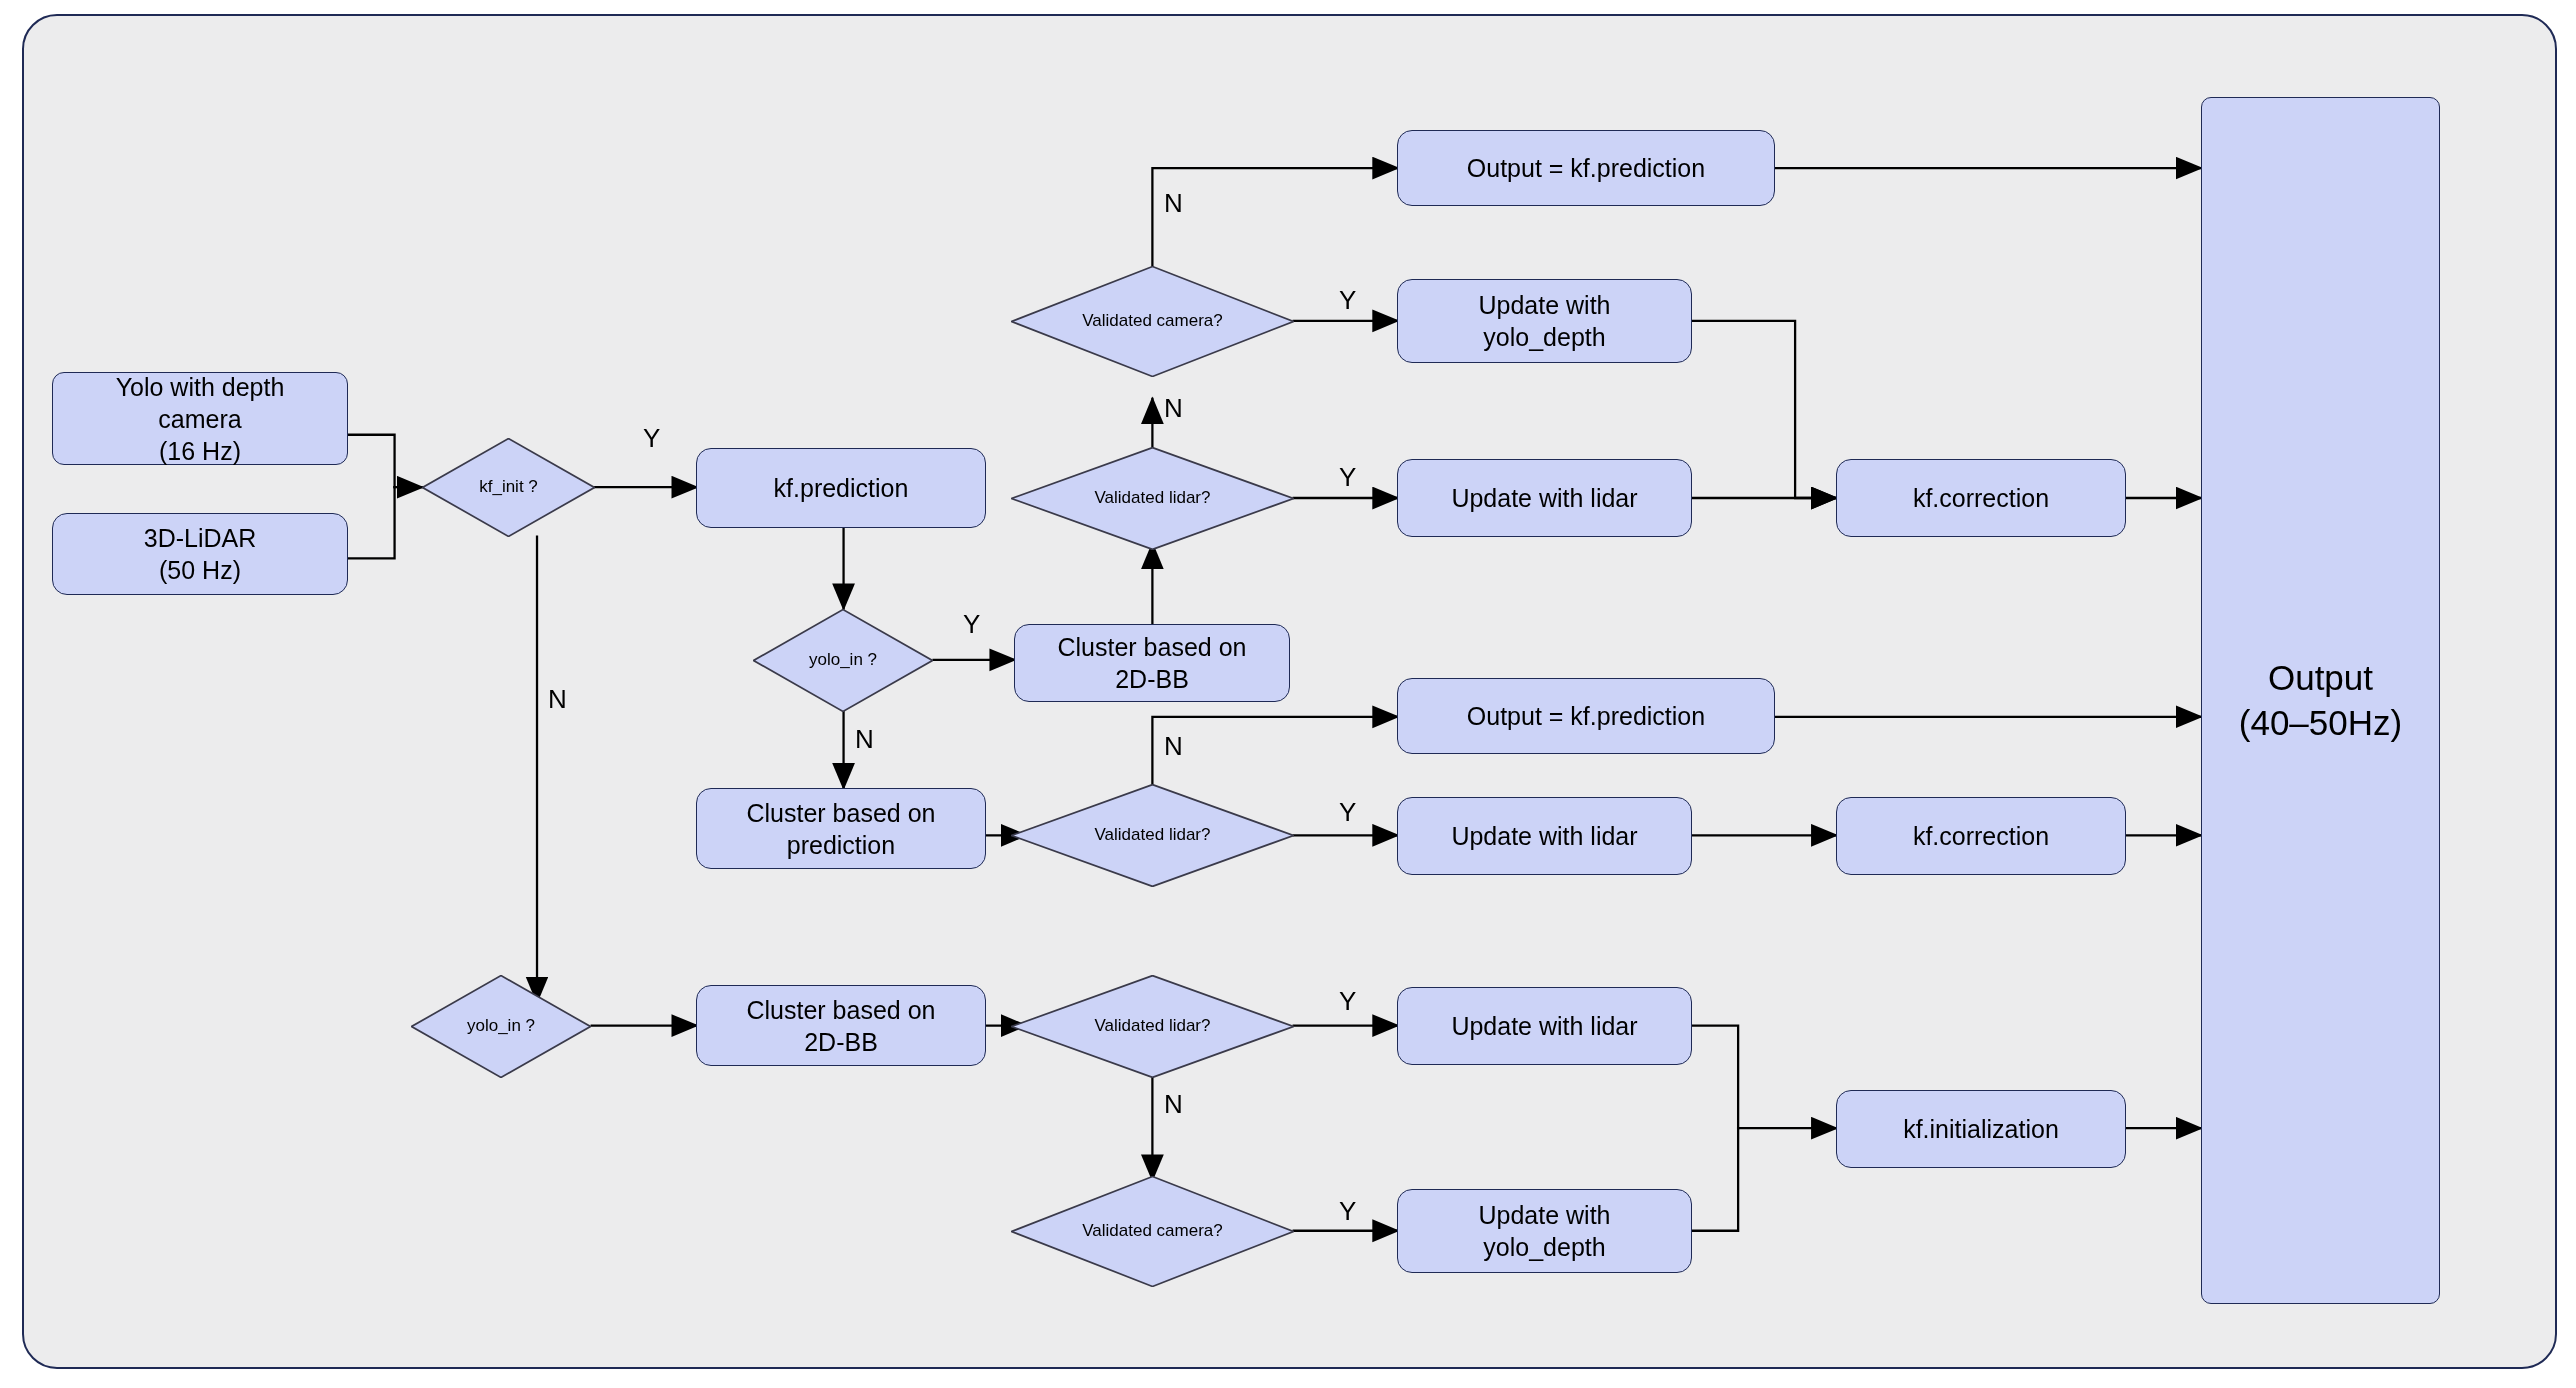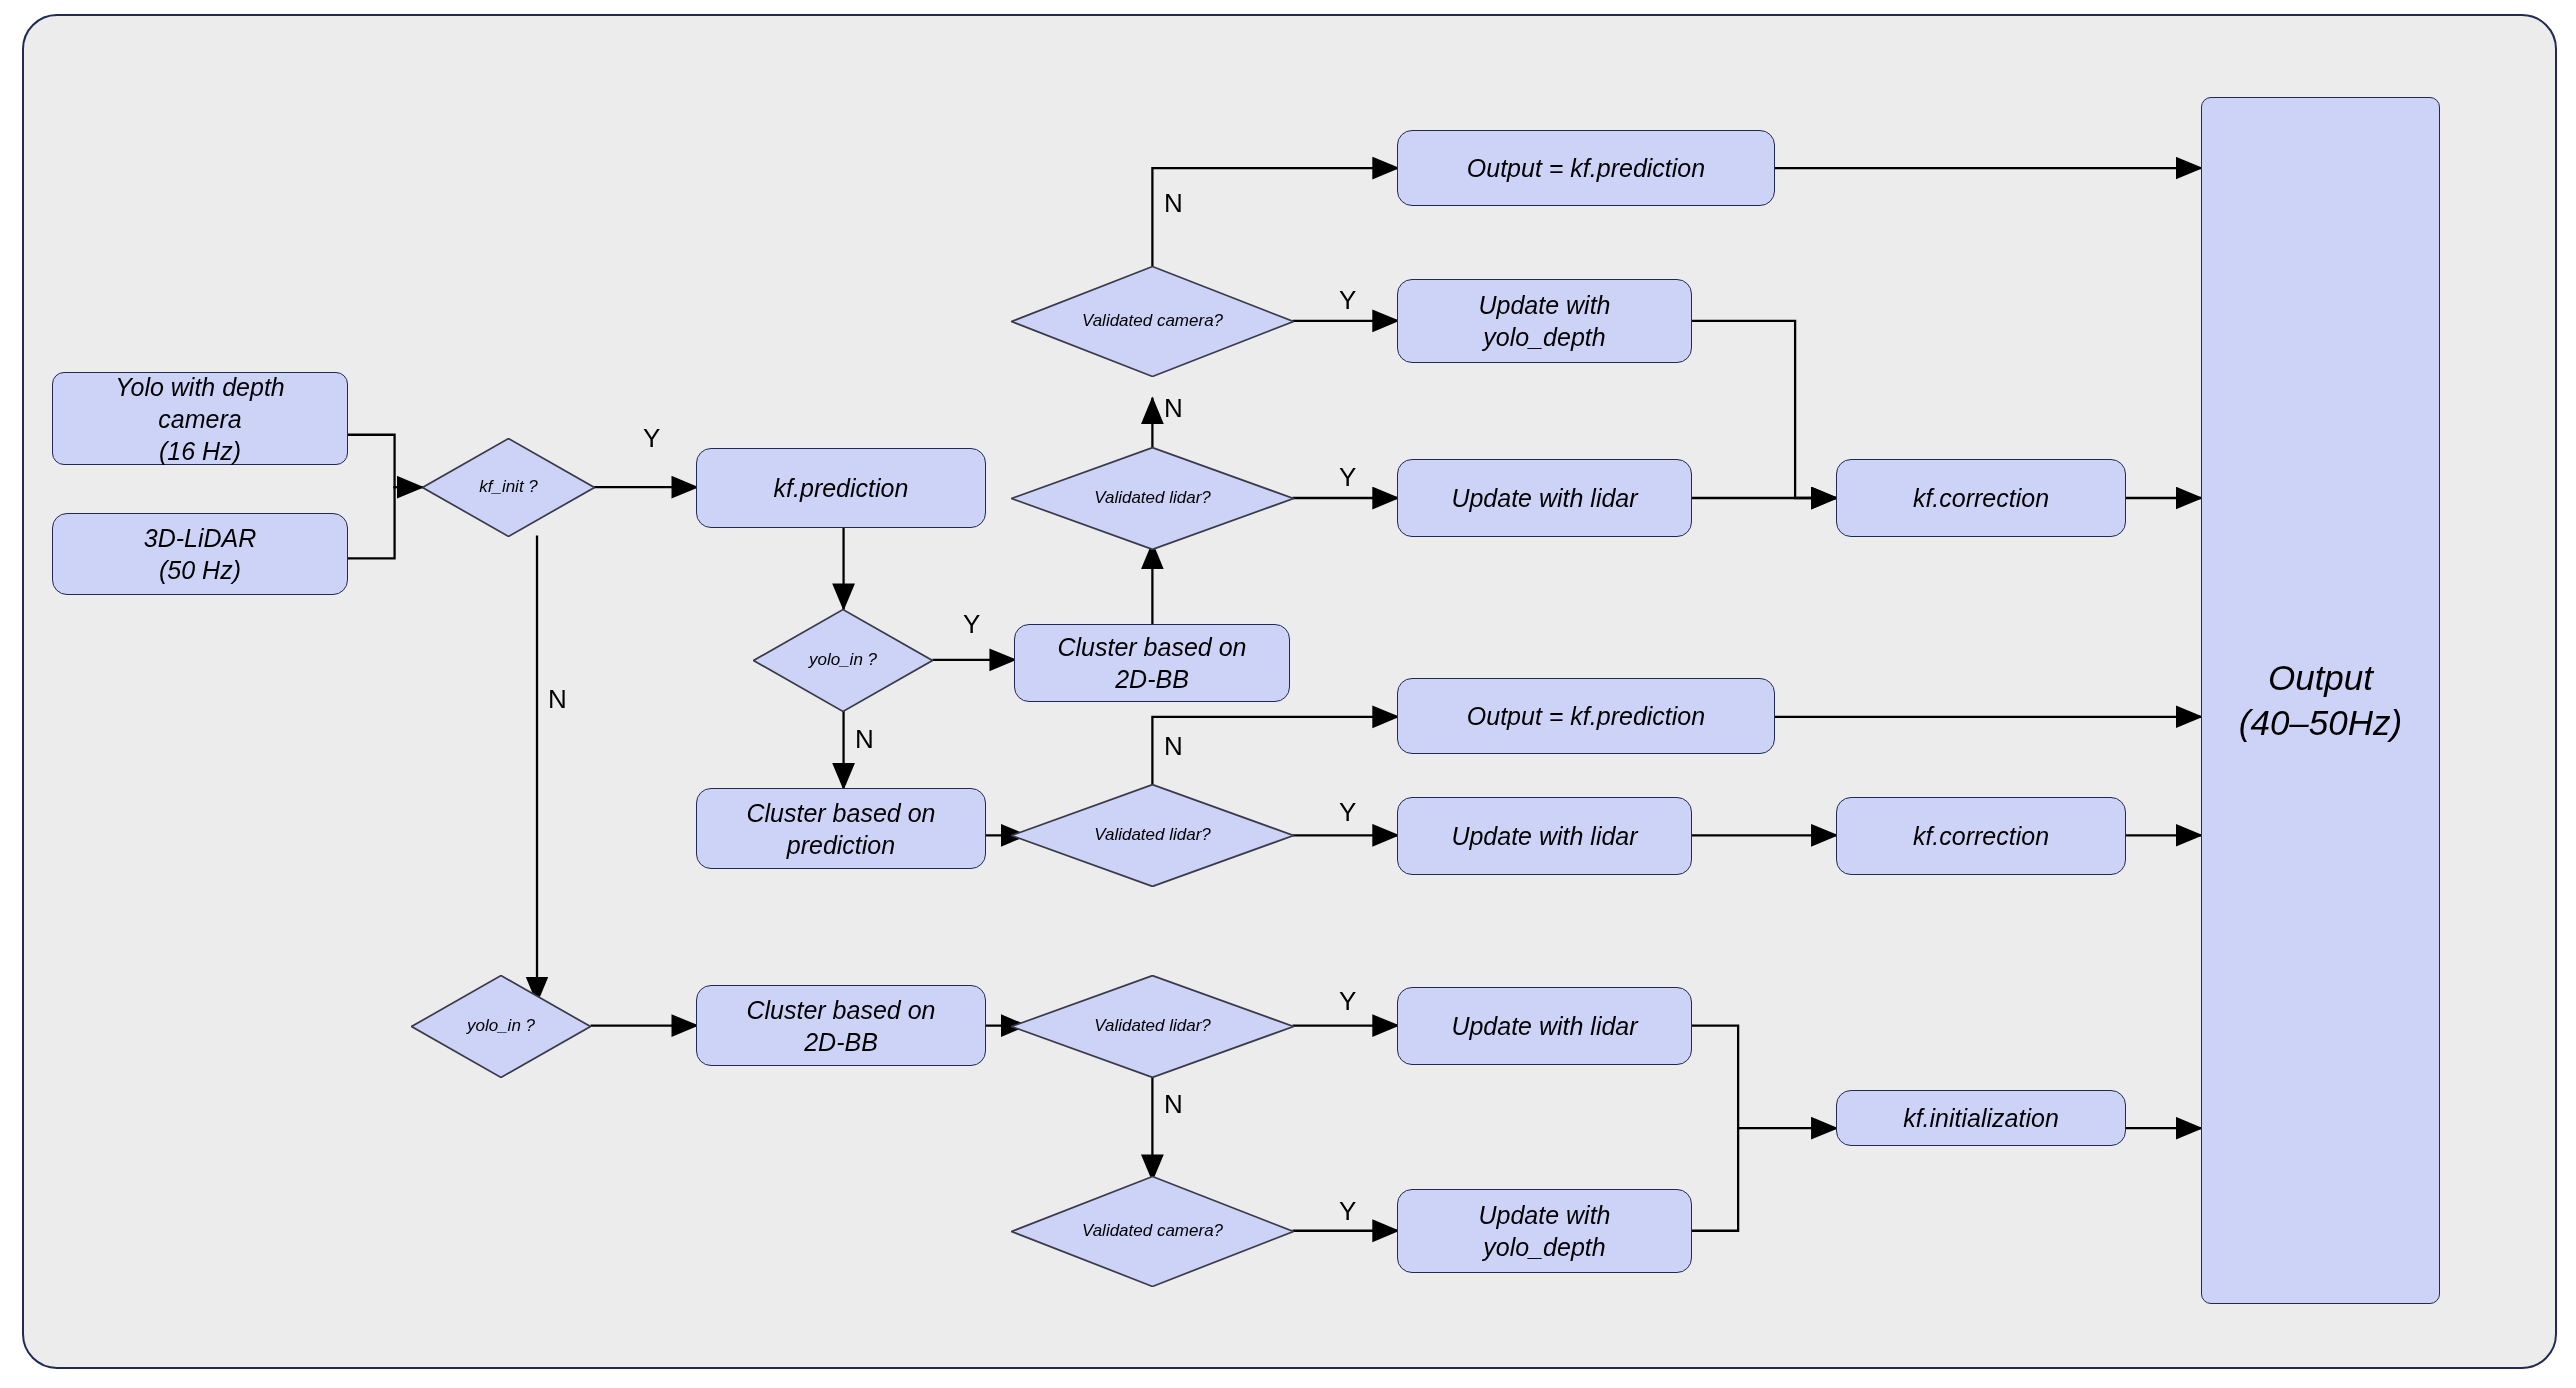--- a/index.html
+++ b/index.html
@@ -36,21 +36,20 @@
   .node {
     position: absolute;
     box-sizing: border-box;
     display: flex;
     align-items: center;
     justify-content: center;
     text-align: center;
     color: #000000;
     line-height: 1.28;
     white-space: pre-line;
-    font-style: italic;
   }
   .rect {
     background: #ccd3f7;
     border: 1.7px solid #1f2a55;
     border-radius: 15px;
     font-size: 25px;
   }
   .rect.big {
     border-radius: 10px;
     font-size: 35px;
@@ -276,21 +275,21 @@
       <polygon points="248,1 495,97 248,193 1,97" fill="#ccd3f7" stroke="#3a3a4a" stroke-width="3"></polygon>
     </svg>
     <span class="dlabel">Validated camera?</span>
   </div>
 
   <div class="node rect" style="left:1397px; top:1189px; width:295px; height:84px;">
     <span>Update with
 yolo_depth</span>
   </div>
 
-  <div class="node rect" style="left:1836px; top:1090px; width:290px; height:56px;">
+  <div class="node rect" style="left:1836px; top:1090px; width:290px; height:78px;">
     <span>kf.initialization</span>
   </div>
 
   <div class="node rect big" style="left:2201px; top:97px; width:239px; height:1207px;">
     <span>Output
 (40–50Hz)</span>
   </div>
 
   <div class="edgelabel" style="left:643px; top:423px;">Y</div>
   <div class="edgelabel" style="left:548px; top:684px;">N</div>

